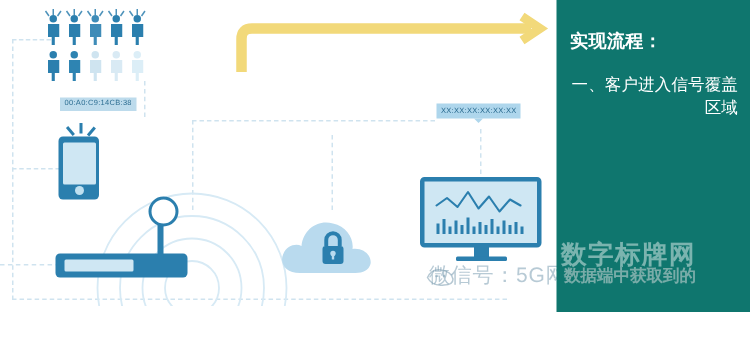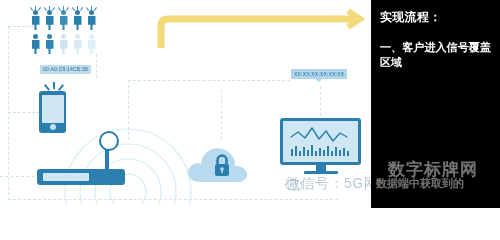--- a/index.html
+++ b/index.html
@@ -256,38 +256,39 @@
     border-radius: 1px;
   }
 
   
   .panel {
     position: absolute;
     left: 371px;
     top: 0;
     width: 129px;
     height: 208px;
-    background: #000000;
+    background: #0f766e;
     color: #ffffff;
     box-sizing: border-box;
-    padding: 10px 8px 0 9px;
+    padding: 20px 8px 0 9px;
   }
   .panel h1 {
     margin: 0 0 9px 0;
     font-size: 12px;
     font-weight: bold;
     line-height: 14px;
     letter-spacing: .3px;
   }
   .panel p {
     margin: 16px 0 9px 0;
     font-size: 11px;
     line-height: 15px;
-    font-weight: bold;
+    font-weight: normal;
     letter-spacing: .1px;
+    text-align: right;
   }
 
   
   .wm-cn {
     position: absolute;
     left: 286px;
     top: 175px;
     font-size: 14px;
     color: #7d9fb3;
     opacity: .55;
@@ -305,21 +306,20 @@
   .wm-panel-1 {
     position: absolute;
     left: 374px;
     top: 158px;
     font-size: 17px;
     font-weight: bold;
     color: #ffffff;
     opacity: .45;
     white-space: nowrap;
     letter-spacing: 1px;
-    margin-left: 14px;
   }
   .wm-panel-2 {
     position: absolute;
     left: 376px;
     top: 176px;
     font-size: 11px;
     font-weight: bold;
     color: #e2e2e3;
     opacity: .5;
     white-space: nowrap;

